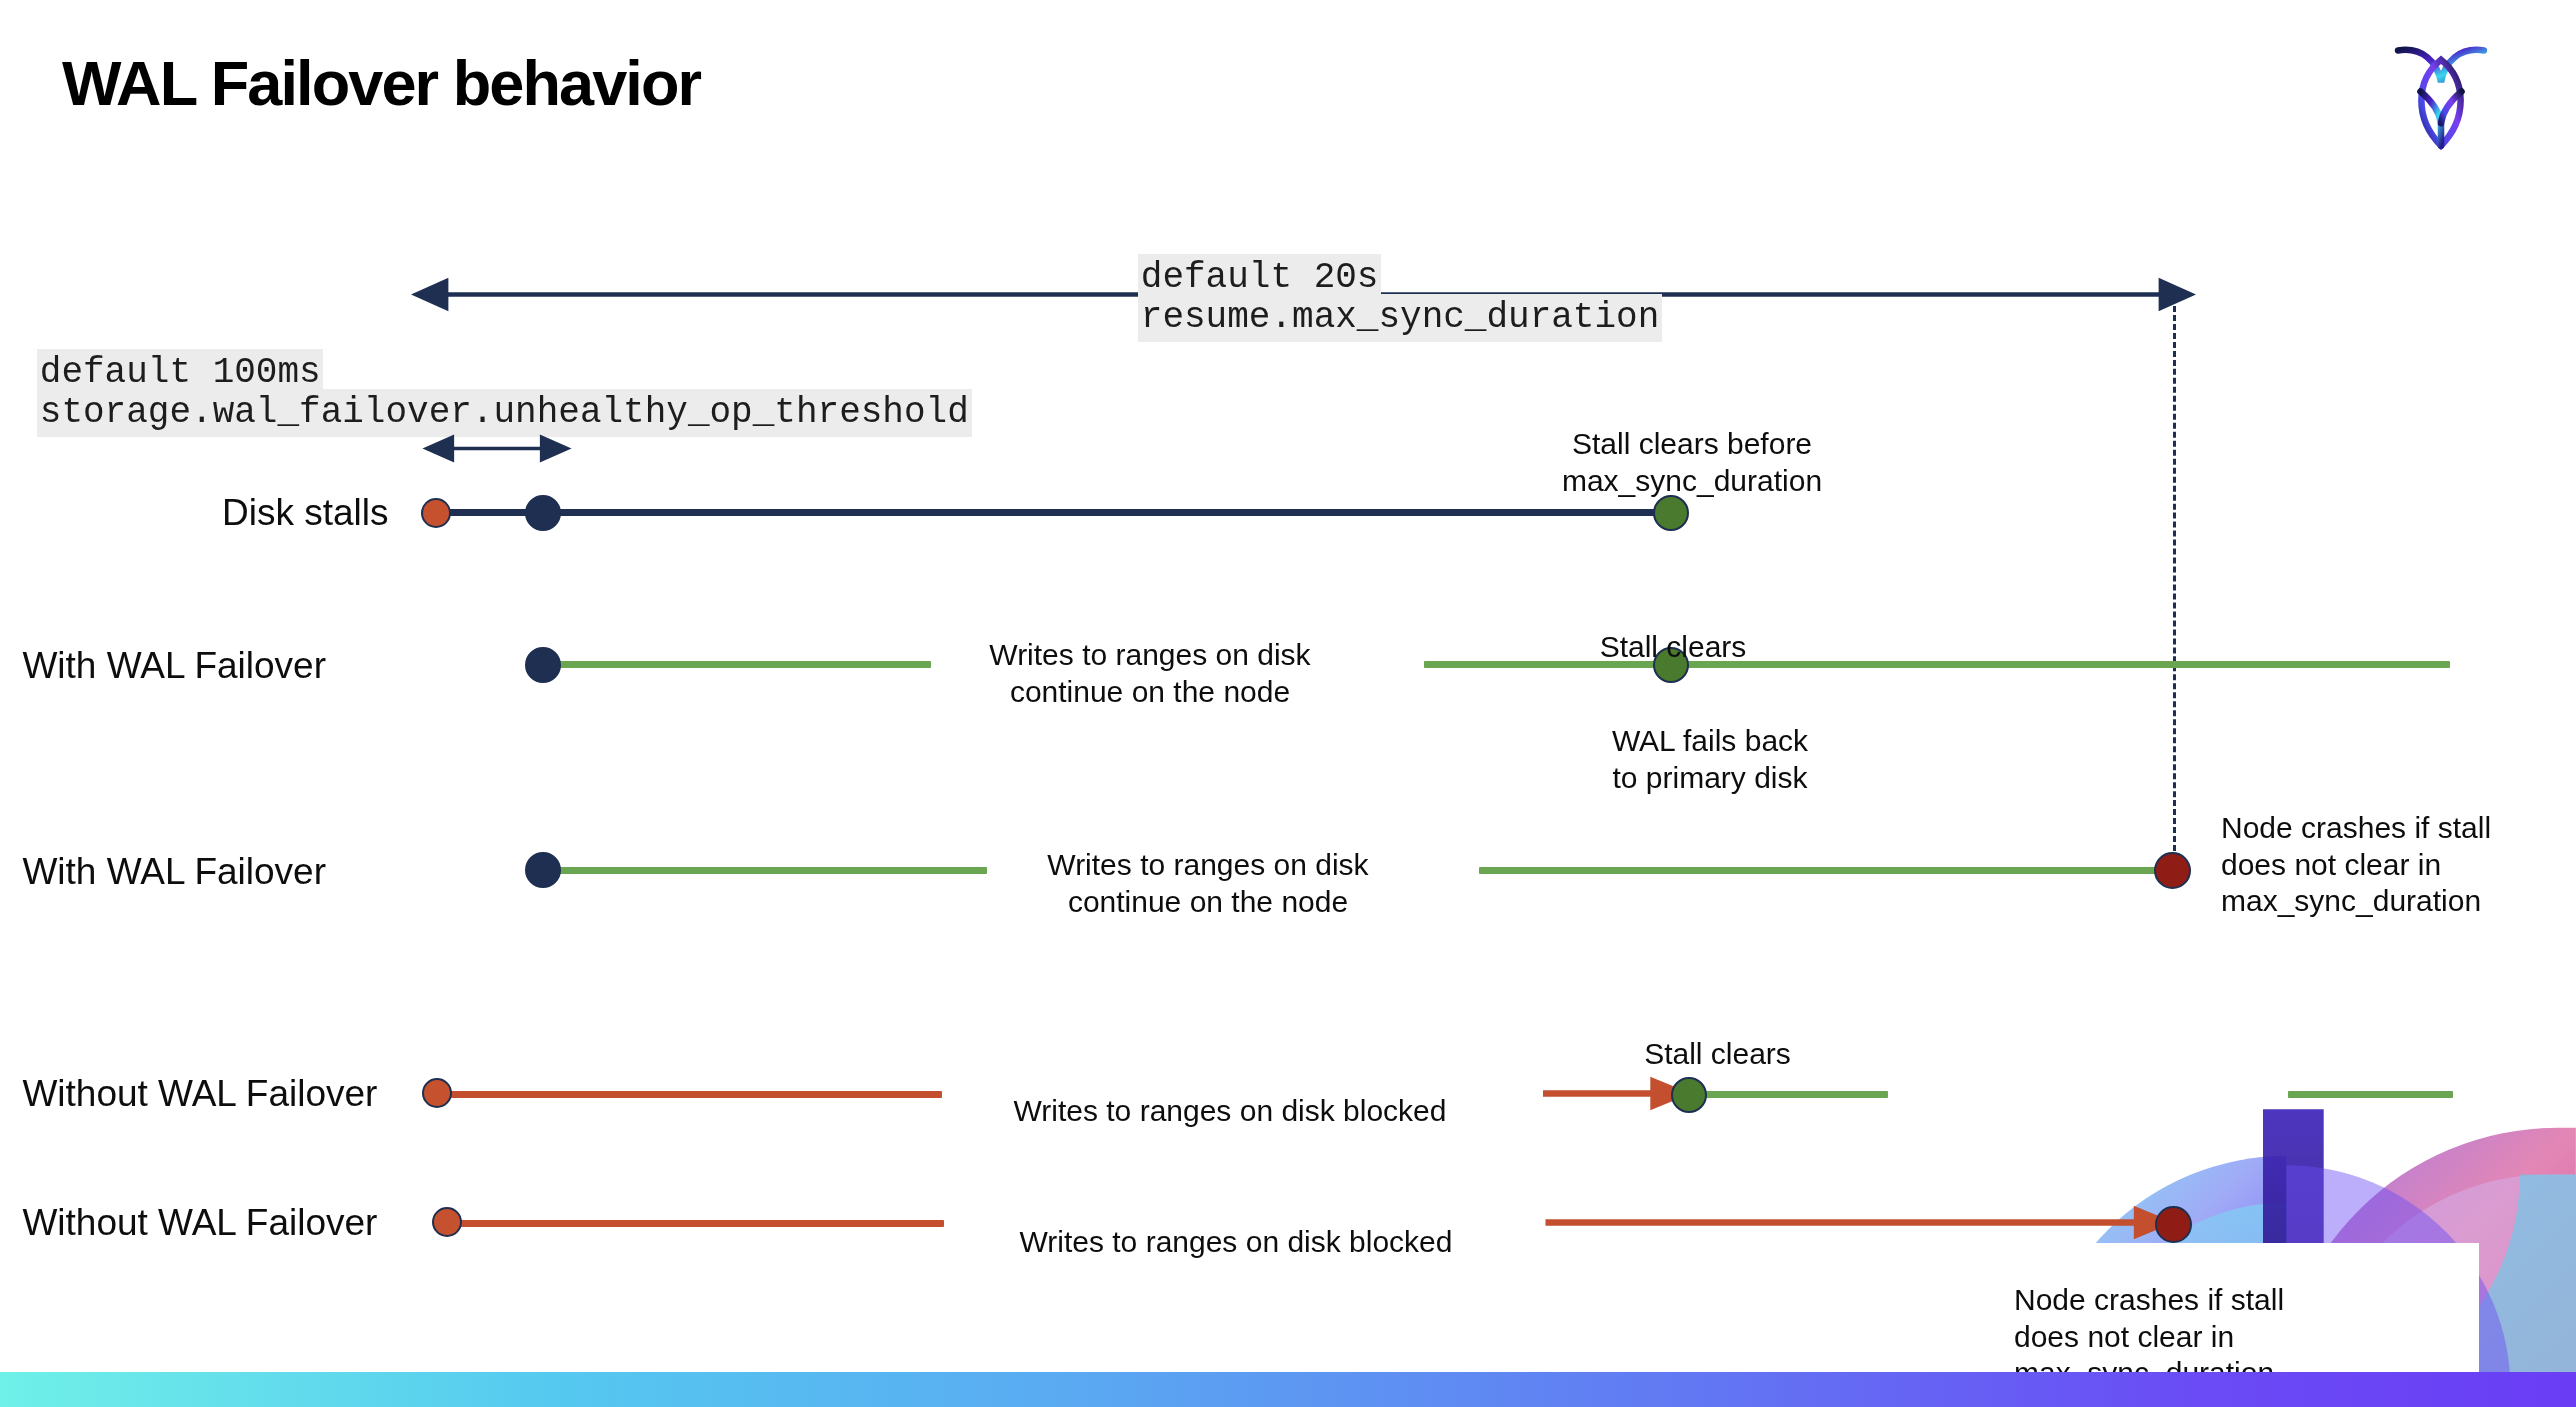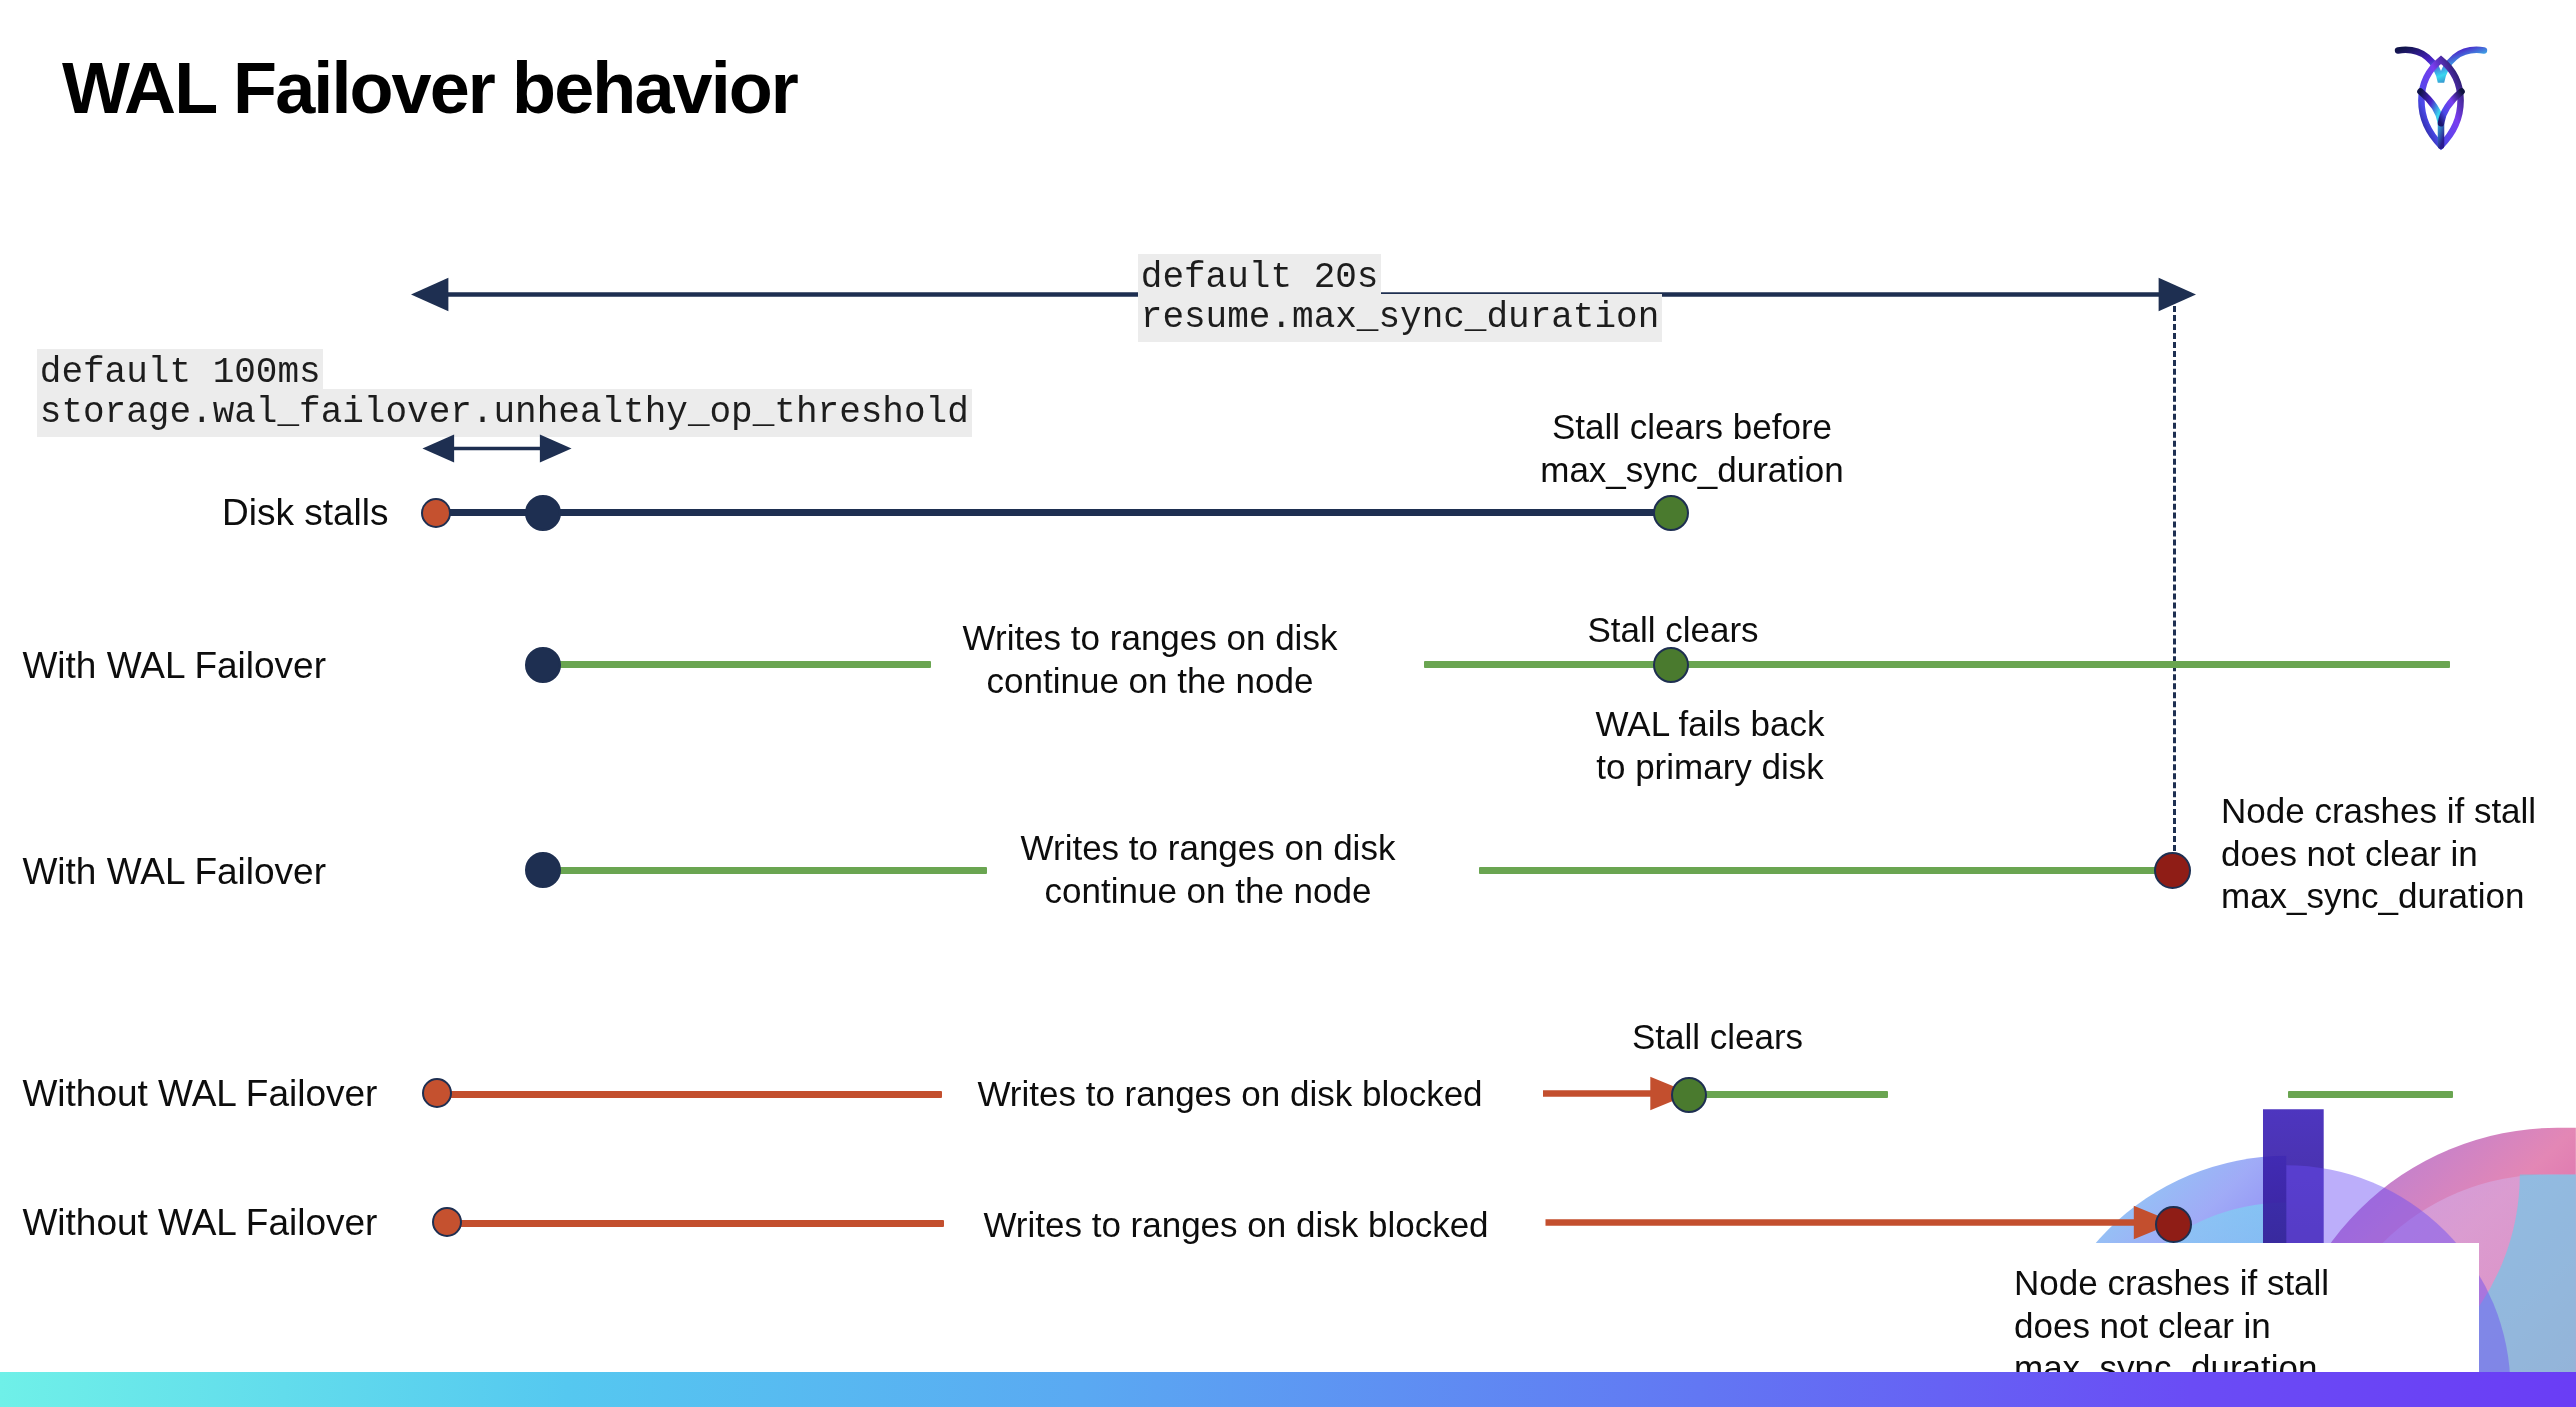--- a/index.html
+++ b/index.html
@@ -16,21 +16,21 @@
     height: 1408px;
     background: #ffffff;
     overflow: hidden;
   }
 
   
   #title {
     position: absolute;
     left: 62px;
     top: 47px;
-    font-size: 72px;
+    font-size: 63px;
     font-weight: 700;
     letter-spacing: -1.9px;
     color: #000000;
     font-family: "Liberation Sans", sans-serif;
     white-space: nowrap;
   }
 
   
   #logo {
     position: absolute;
@@ -70,24 +70,25 @@
     background: #ececec;
     white-space: nowrap;
     line-height: 1.28;
     padding: 0.9px 2.8px;
   }
 
   
   .callout {
     position: absolute;
     font-family: "Liberation Sans", sans-serif;
-    font-size: 35px;
+    font-size: 30px;
     color: #0d0d0d;
     line-height: 1.22;
     white-space: pre-line;
+    margin-top: 20px;
   }
   .callout.center { text-align: center; }
   .callout.left   { text-align: left; }
 
   
   .row-label {
     position: absolute;
     font-family: "Liberation Sans", sans-serif;
     font-size: 37px;
     color: #0d0d0d;

